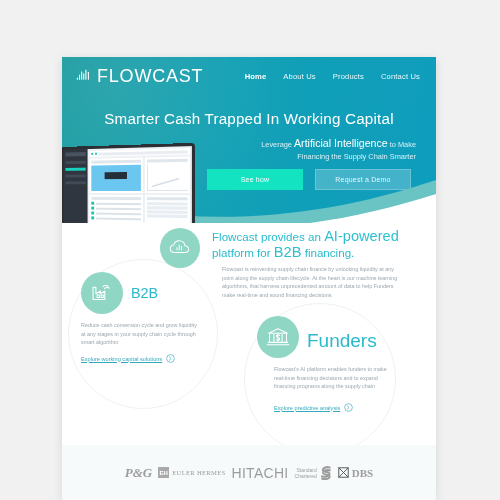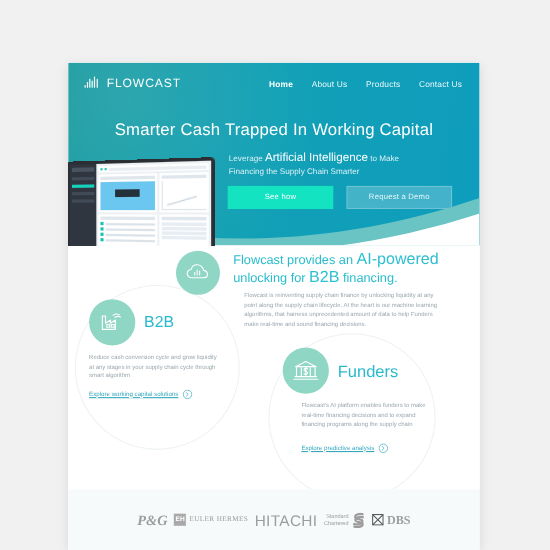--- a/index.html
+++ b/index.html
@@ -35,41 +35,41 @@
   .nav {
     position: relative; height: 38px;
     display: flex; align-items: center;
   }
   .logo-wrap {
     display: flex; align-items: center; gap: 4px;
     margin-left: 14px;
   }
   .logo-mark { width: 17px; height: 17px; display: block; }
   .logo-text {
-    color: #ffffff; font-size: 11px; letter-spacing: .8px;
+    color: #ffffff; font-size: 18px; letter-spacing: .8px;
     font-weight: 400;
   }
   .nav-links {
     display: flex; align-items: center; gap: 17px;
     margin-left: auto; margin-right: 16px;
   }
   .nav-link {
     color: #e8f7fa; font-size: 7.6px; letter-spacing: .15px;
     cursor: pointer; white-space: nowrap;
   }
   .nav-link.active { color: #ffffff; font-weight: bold; }
 
   .hero-title {
     position: absolute; left: 0; right: 0; top: 53px;
     text-align: center; color: #ffffff;
     font-size: 15.2px; letter-spacing: .2px; font-weight: 400;
   }
   .hero-sub {
     position: absolute; right: 20px; top: 81px;
-    width: 208px; text-align: left; color: #d8f1f6;
+    width: 208px; text-align: right; color: #d8f1f6;
     font-size: 7.4px; line-height: 11.5px;
   }
   .hero-sub .big { font-size: 10.6px; color: #ffffff; }
 
   .hero-btns {
     position: absolute; left: 145px; top: 112px;
     display: flex; gap: 12px;
   }
   .btn {
     height: 21px; display: flex; align-items: center; justify-content: center;
@@ -154,21 +154,21 @@
   }
   .b2b-body {
     position: absolute; left: 19px; top: 98px; width: 120px;
     color: #9aa7ae; font-size: 5.4px; line-height: 8.6px;
   }
   .b2b-link { position: absolute; left: 19px; top: 131px; }
 
   .fund-icon { position: absolute; left: 195px; top: 93px; width: 42px; height: 42px; }
   .fund-title {
     position: absolute; left: 245px; top: 107px;
-    color: #2ab9cd; font-size: 15px;
+    color: #2ab9cd; font-size: 19px;
   }
   .fund-body {
     position: absolute; left: 212px; top: 142px; width: 118px;
     color: #9aa7ae; font-size: 5.4px; line-height: 8.6px;
   }
   .fund-link { position: absolute; left: 212px; top: 180px; }
 
   .link-row { display: flex; align-items: center; gap: 4px; cursor: pointer; }
   .link-txt {
     color: #34a8bd; font-size: 5.6px; text-decoration: underline;
@@ -310,21 +310,21 @@
         <path d="M8.5 22 C5.4 22 3 19.8 3 17 C3 14.4 5 12.3 7.6 12 C8.4 8.6 11.4 6.2 15 6.2 C19 6.2 22.3 9.2 22.7 13.1 C25.4 13.4 27.5 15.6 27.5 18.3 C27.5 21.3 25.1 22 22 22 Z" fill="none" stroke="#ffffff" stroke-width="1.4" stroke-linejoin="round"></path>
         <g stroke="#ffffff" stroke-width="1.3" stroke-linecap="round">
           <path d="M12 18.6 L12 15.6"></path>
           <path d="M15 18.6 L15 12.6"></path>
           <path d="M18 18.6 L18 14"></path>
         </g>
       </svg>
     </div>
     <div class="intro-head">
       <span>Flowcast provides an </span><span class="xl">AI-powered</span><br>
-      <span>unlocking for </span><span class="xl">B2B</span><span> financing.</span>
+      <span>platform for </span><span class="xl">B2B</span><span> financing.</span>
     </div>
     <div class="intro-body">Flowcast is reinventing supply chain finance by unlocking liquidity at any point along the supply chain lifecycle. At the heart is our machine learning algorithms, that harness unprecedented amount of data to help Funders make real-time and sound financing decisions.</div>
 
     <div class="circle b2b-icon">
       <svg viewBox="0 0 32 32" width="26" height="26">
         <g fill="none" stroke="#ffffff" stroke-width="1.3" stroke-linejoin="round" stroke-linecap="round">
           <path d="M5 24 L5 9 L8.5 9 L8.5 17 L14 13.5 L14 17 L19.5 13.5 L19.5 24 Z"></path>
           <rect x="10" y="18.5" width="3.2" height="3"></rect>
           <rect x="15" y="18.5" width="3.2" height="3"></rect>
           <path d="M17 8.2 C19 6.6 22 6.6 23.8 7.6"></path>

